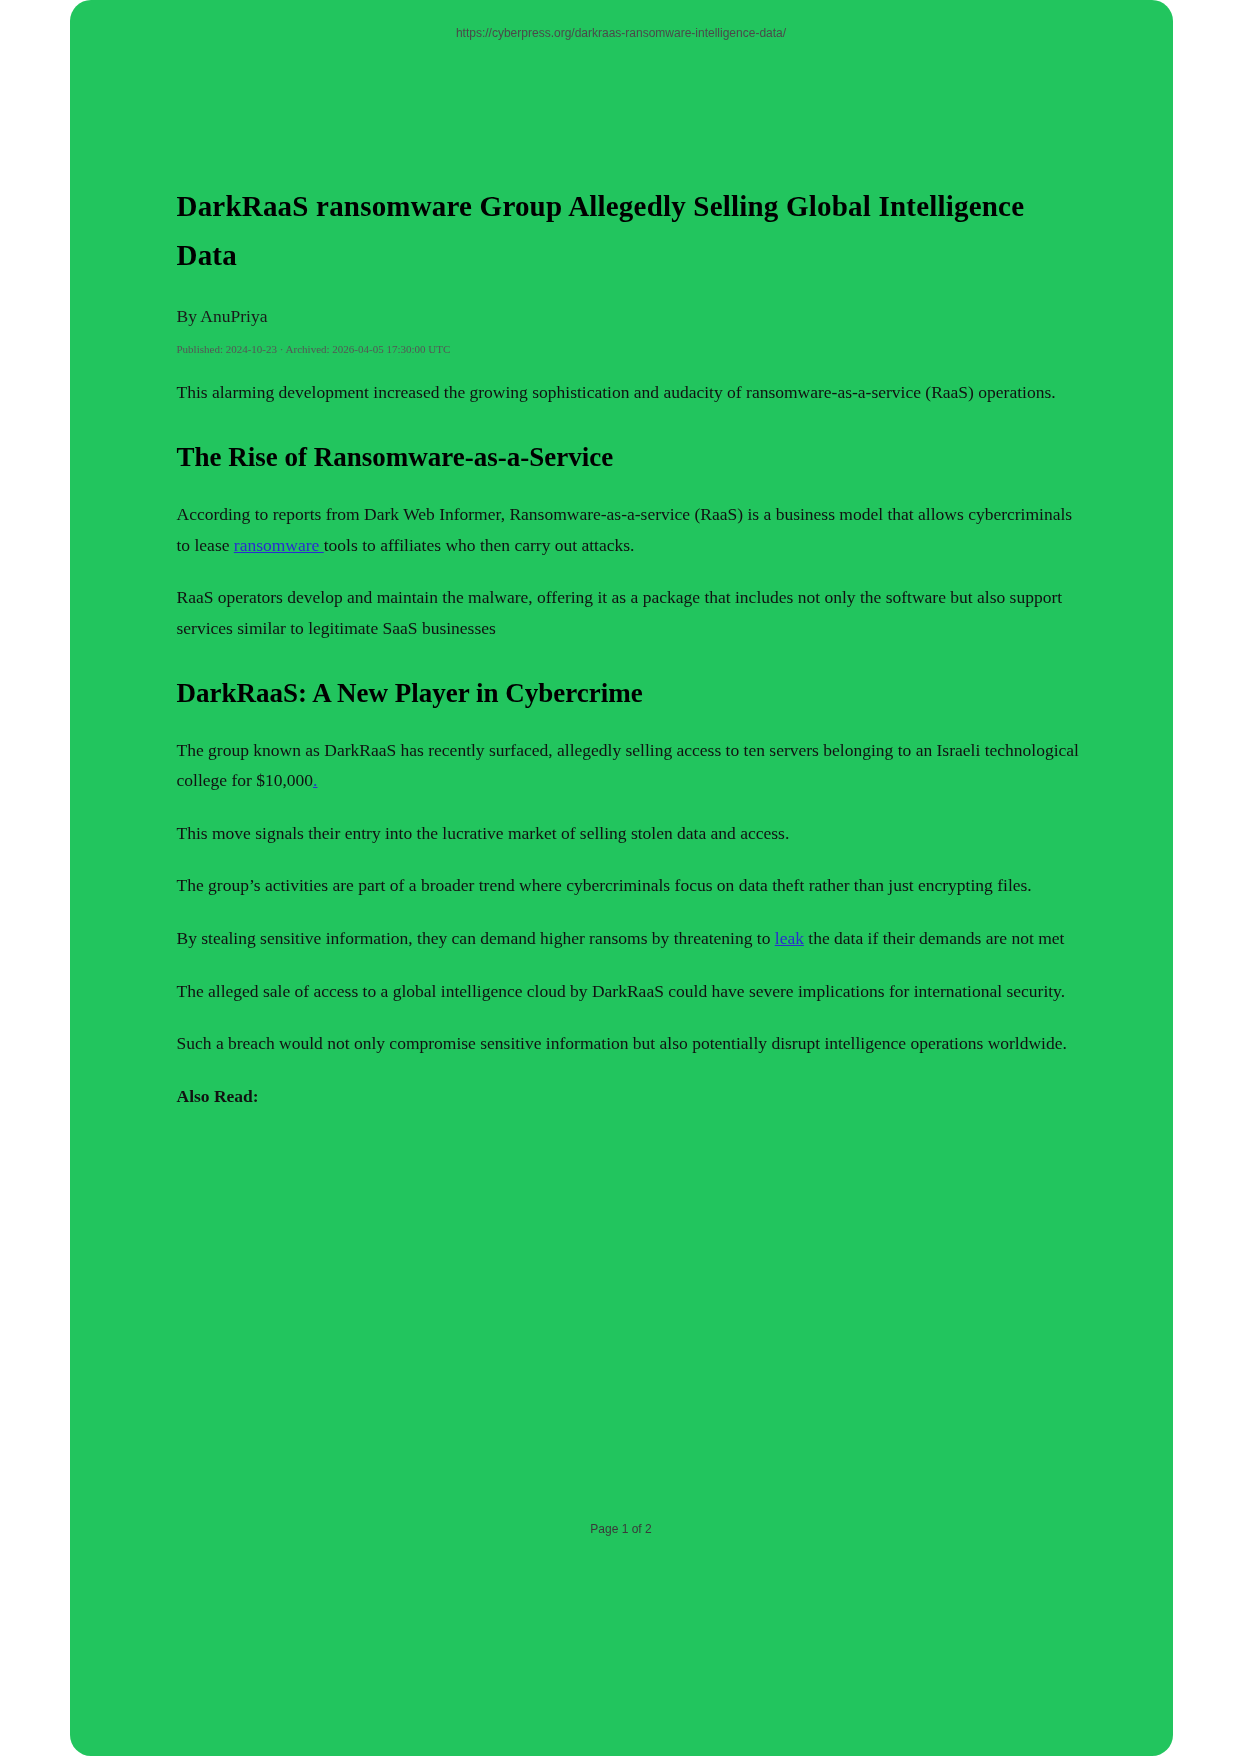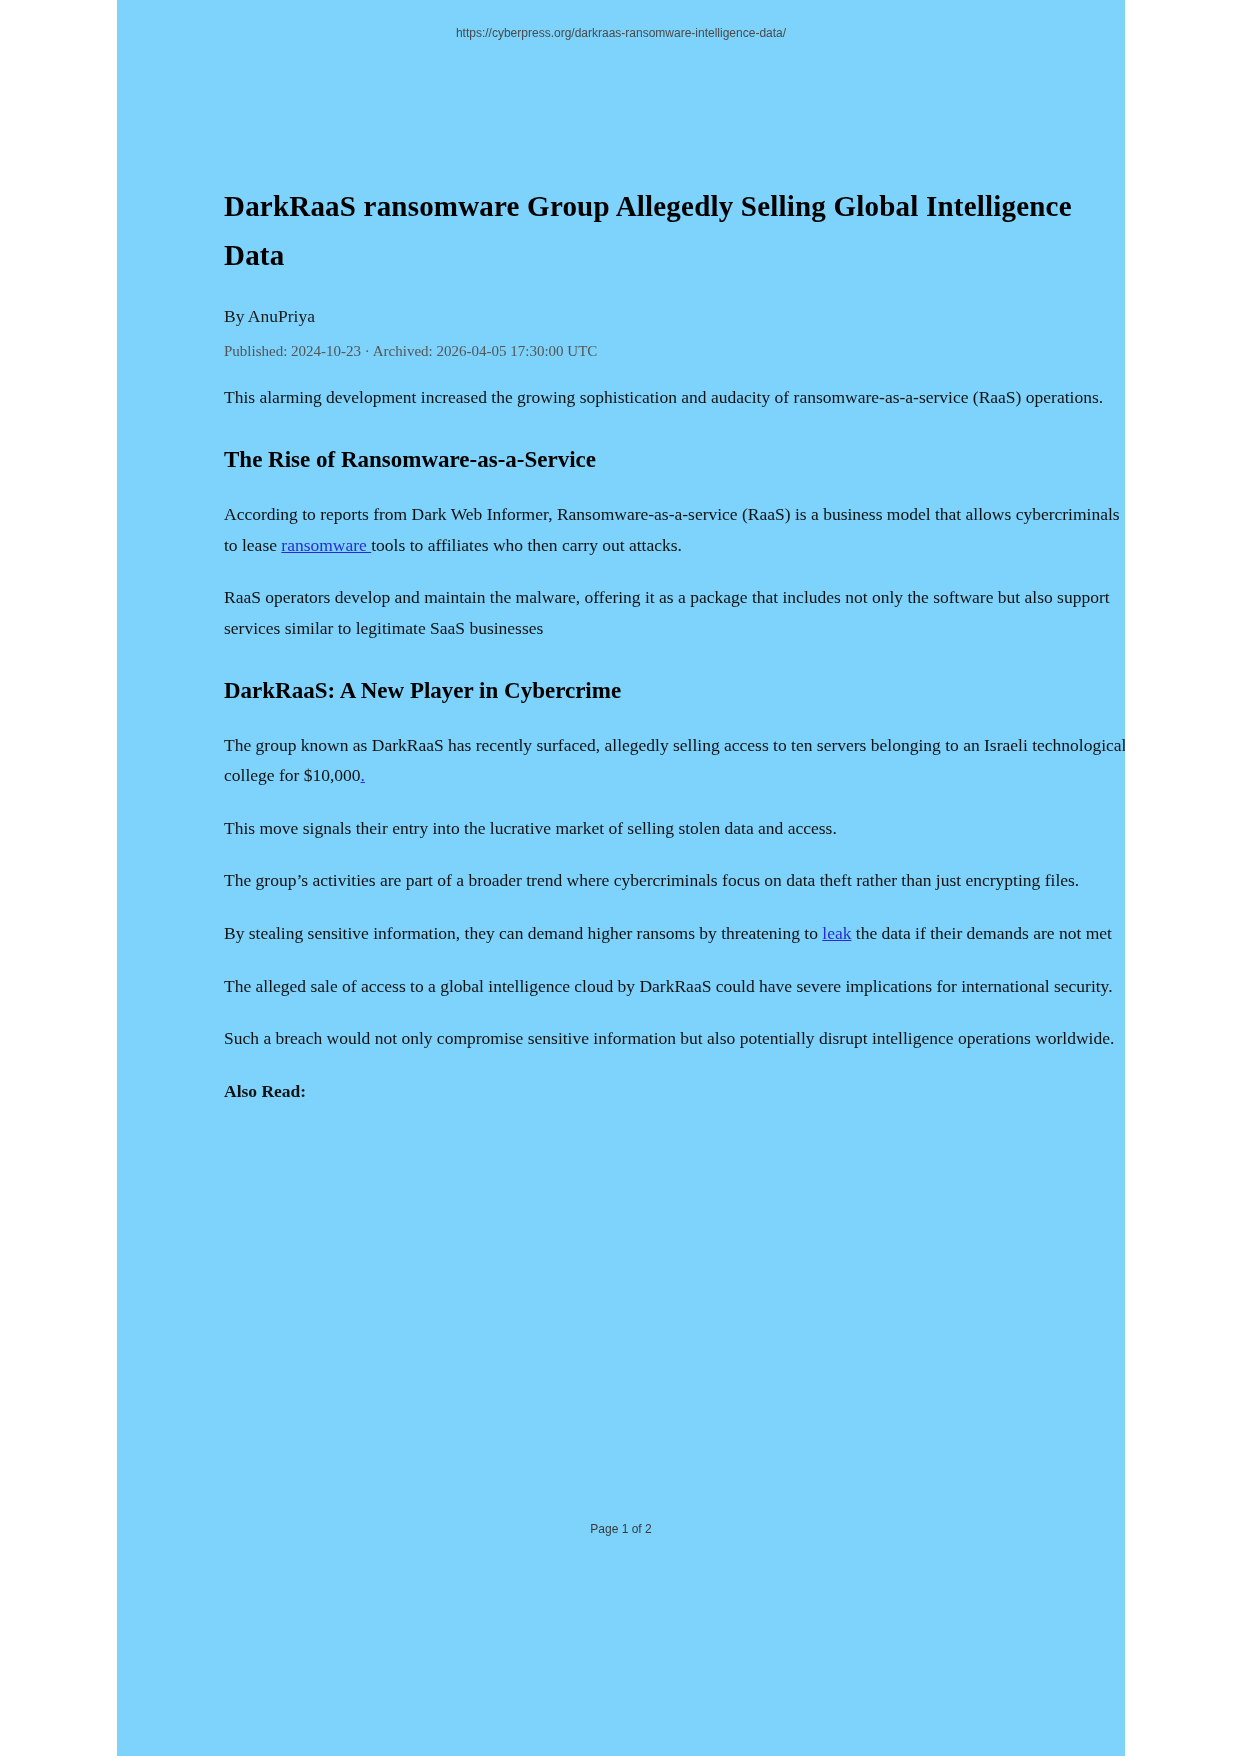--- a/index.html
+++ b/index.html
@@ -2,27 +2,28 @@
 <html><head>
 <meta charset="utf-8">
 <style>
   html, body {
     margin: 0;
     padding: 0;
     background: #ffffff;
   }
   .page {
     position: relative;
-    width: 1008px;
+    width: 1103px;
     height: 1756px;
     margin: 0 auto;
-    background: #7dd3fc;
+    background: #22c55e;
     overflow: hidden;
     font-family: "Liberation Serif", serif;
     color: #111111;
+    border-radius: 21px;
   }
   .print-header {
     position: absolute;
     top: 26px;
     left: 0;
     right: 0;
     text-align: center;
     font-family: "Liberation Sans", sans-serif;
     font-size: 12px;
     color: #4a4a4a;
@@ -41,32 +42,32 @@
     color: #000000;
     letter-spacing: 0.2px;
   }
   .byline {
     margin-top: 27px;
     font-size: 17.5px;
     color: #1a1a1a;
   }
   .meta {
     margin-top: 16px;
-    font-size: 15px;
+    font-size: 11px;
     color: #555555;
   }
   .content p {
     margin: 22px 0;
     font-size: 17.5px;
     line-height: 1.75;
     color: #111111;
   }
   .content h2 {
     margin: 34px 0 26px 0;
-    font-size: 23px;
+    font-size: 27px;
     font-weight: bold;
     color: #000000;
   }
   .content p.bold {
     font-weight: bold;
   }
   .content a {
     color: var(--link-color, #2b2bd0);
     text-decoration: underline;
     cursor: pointer;

